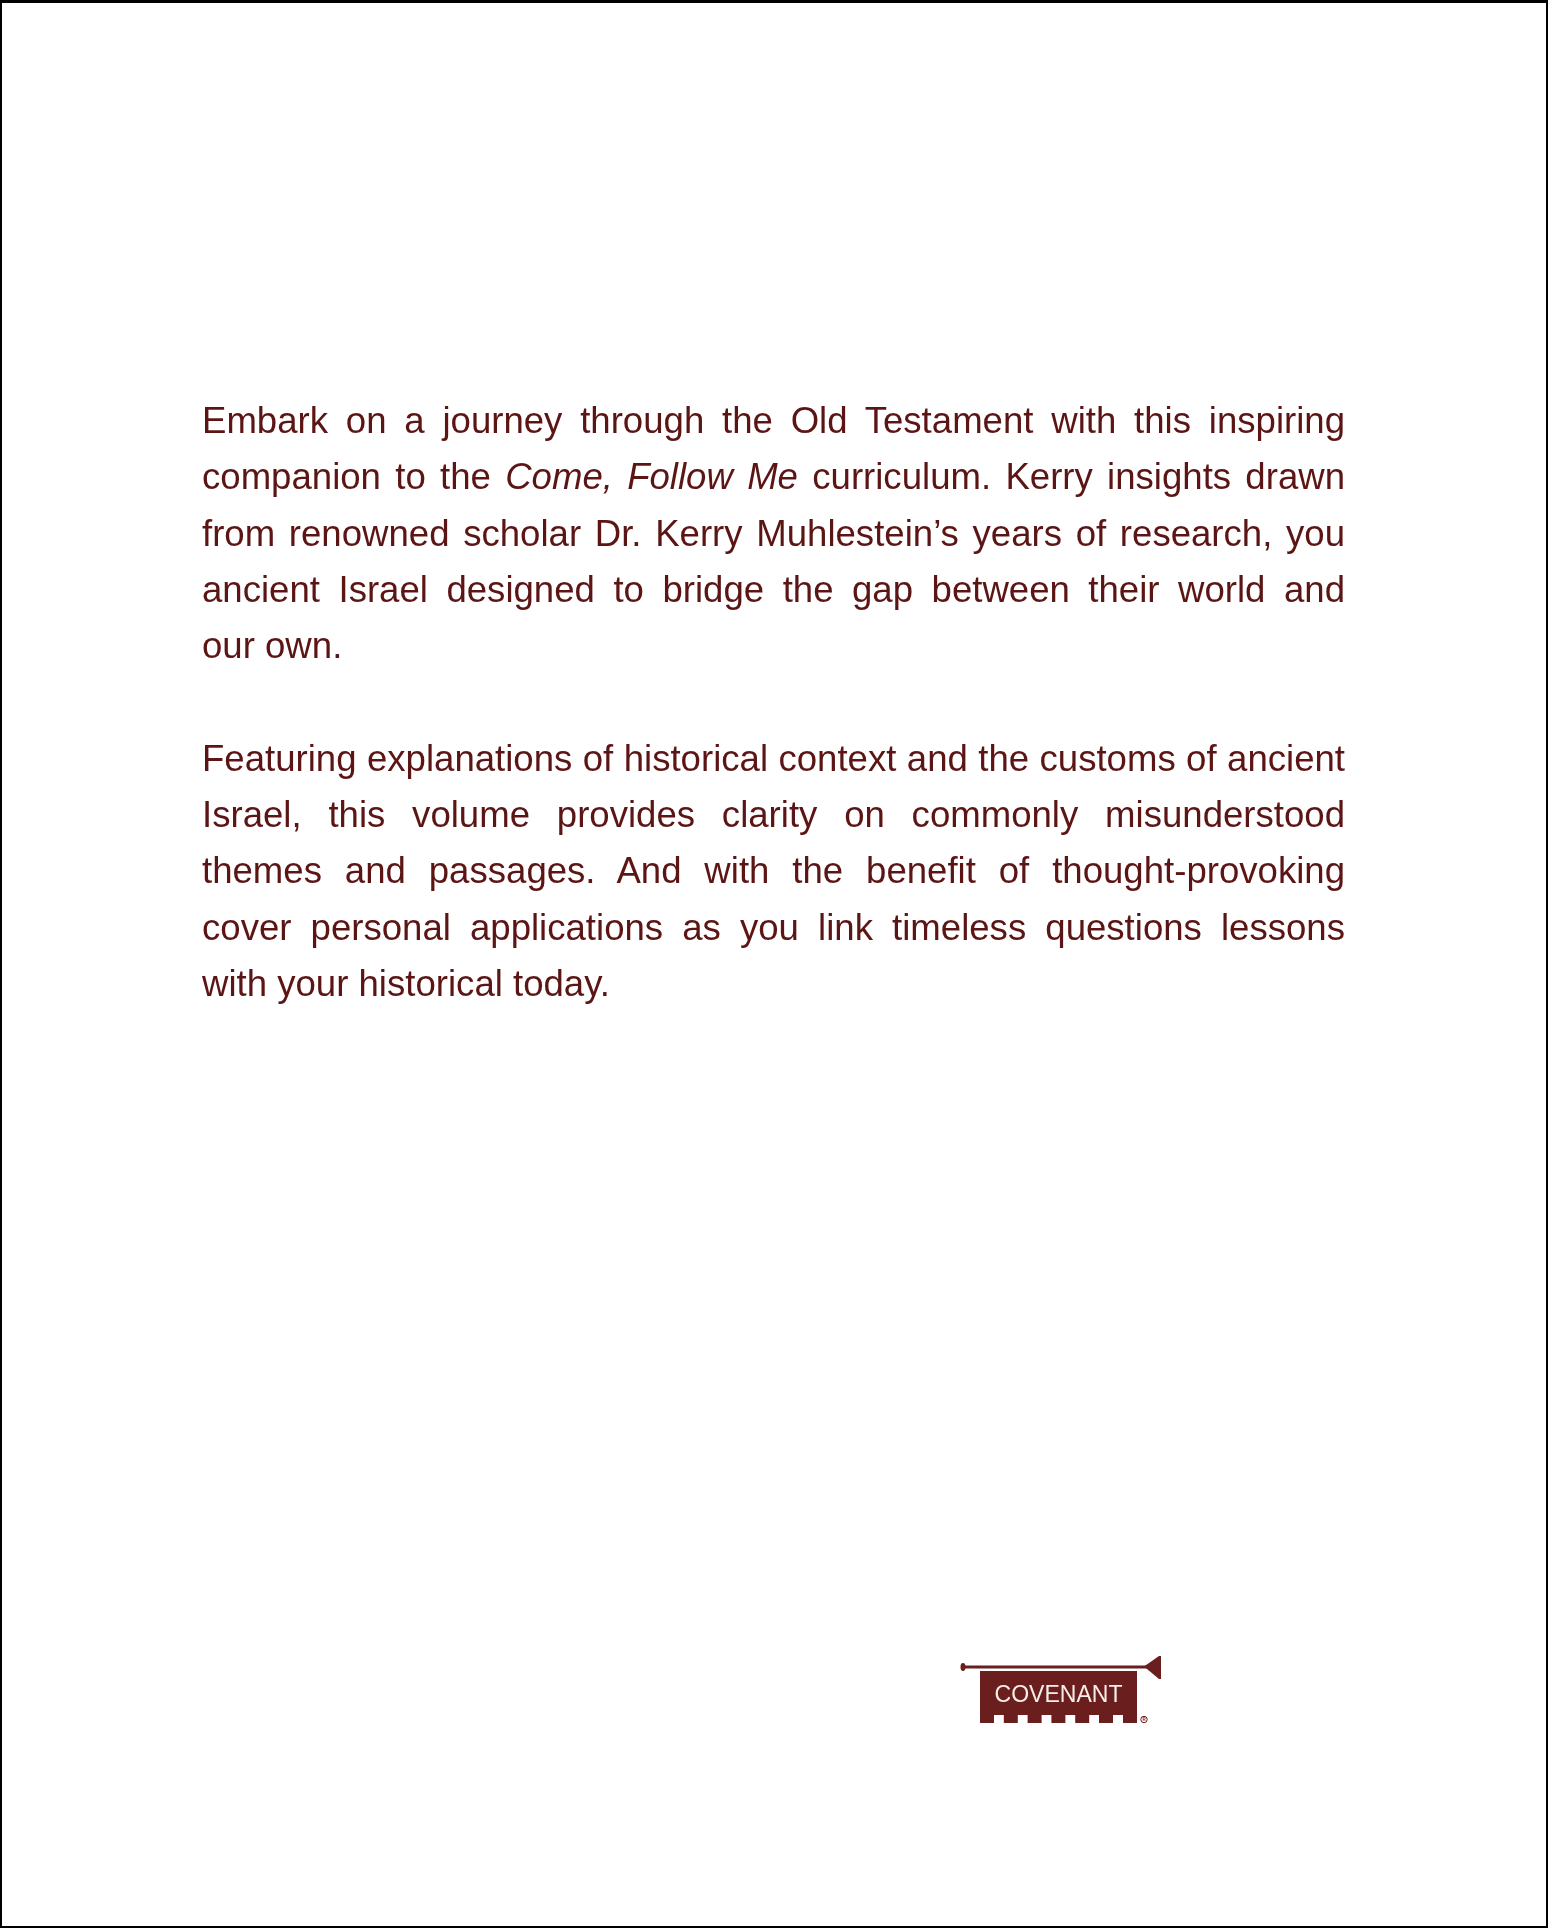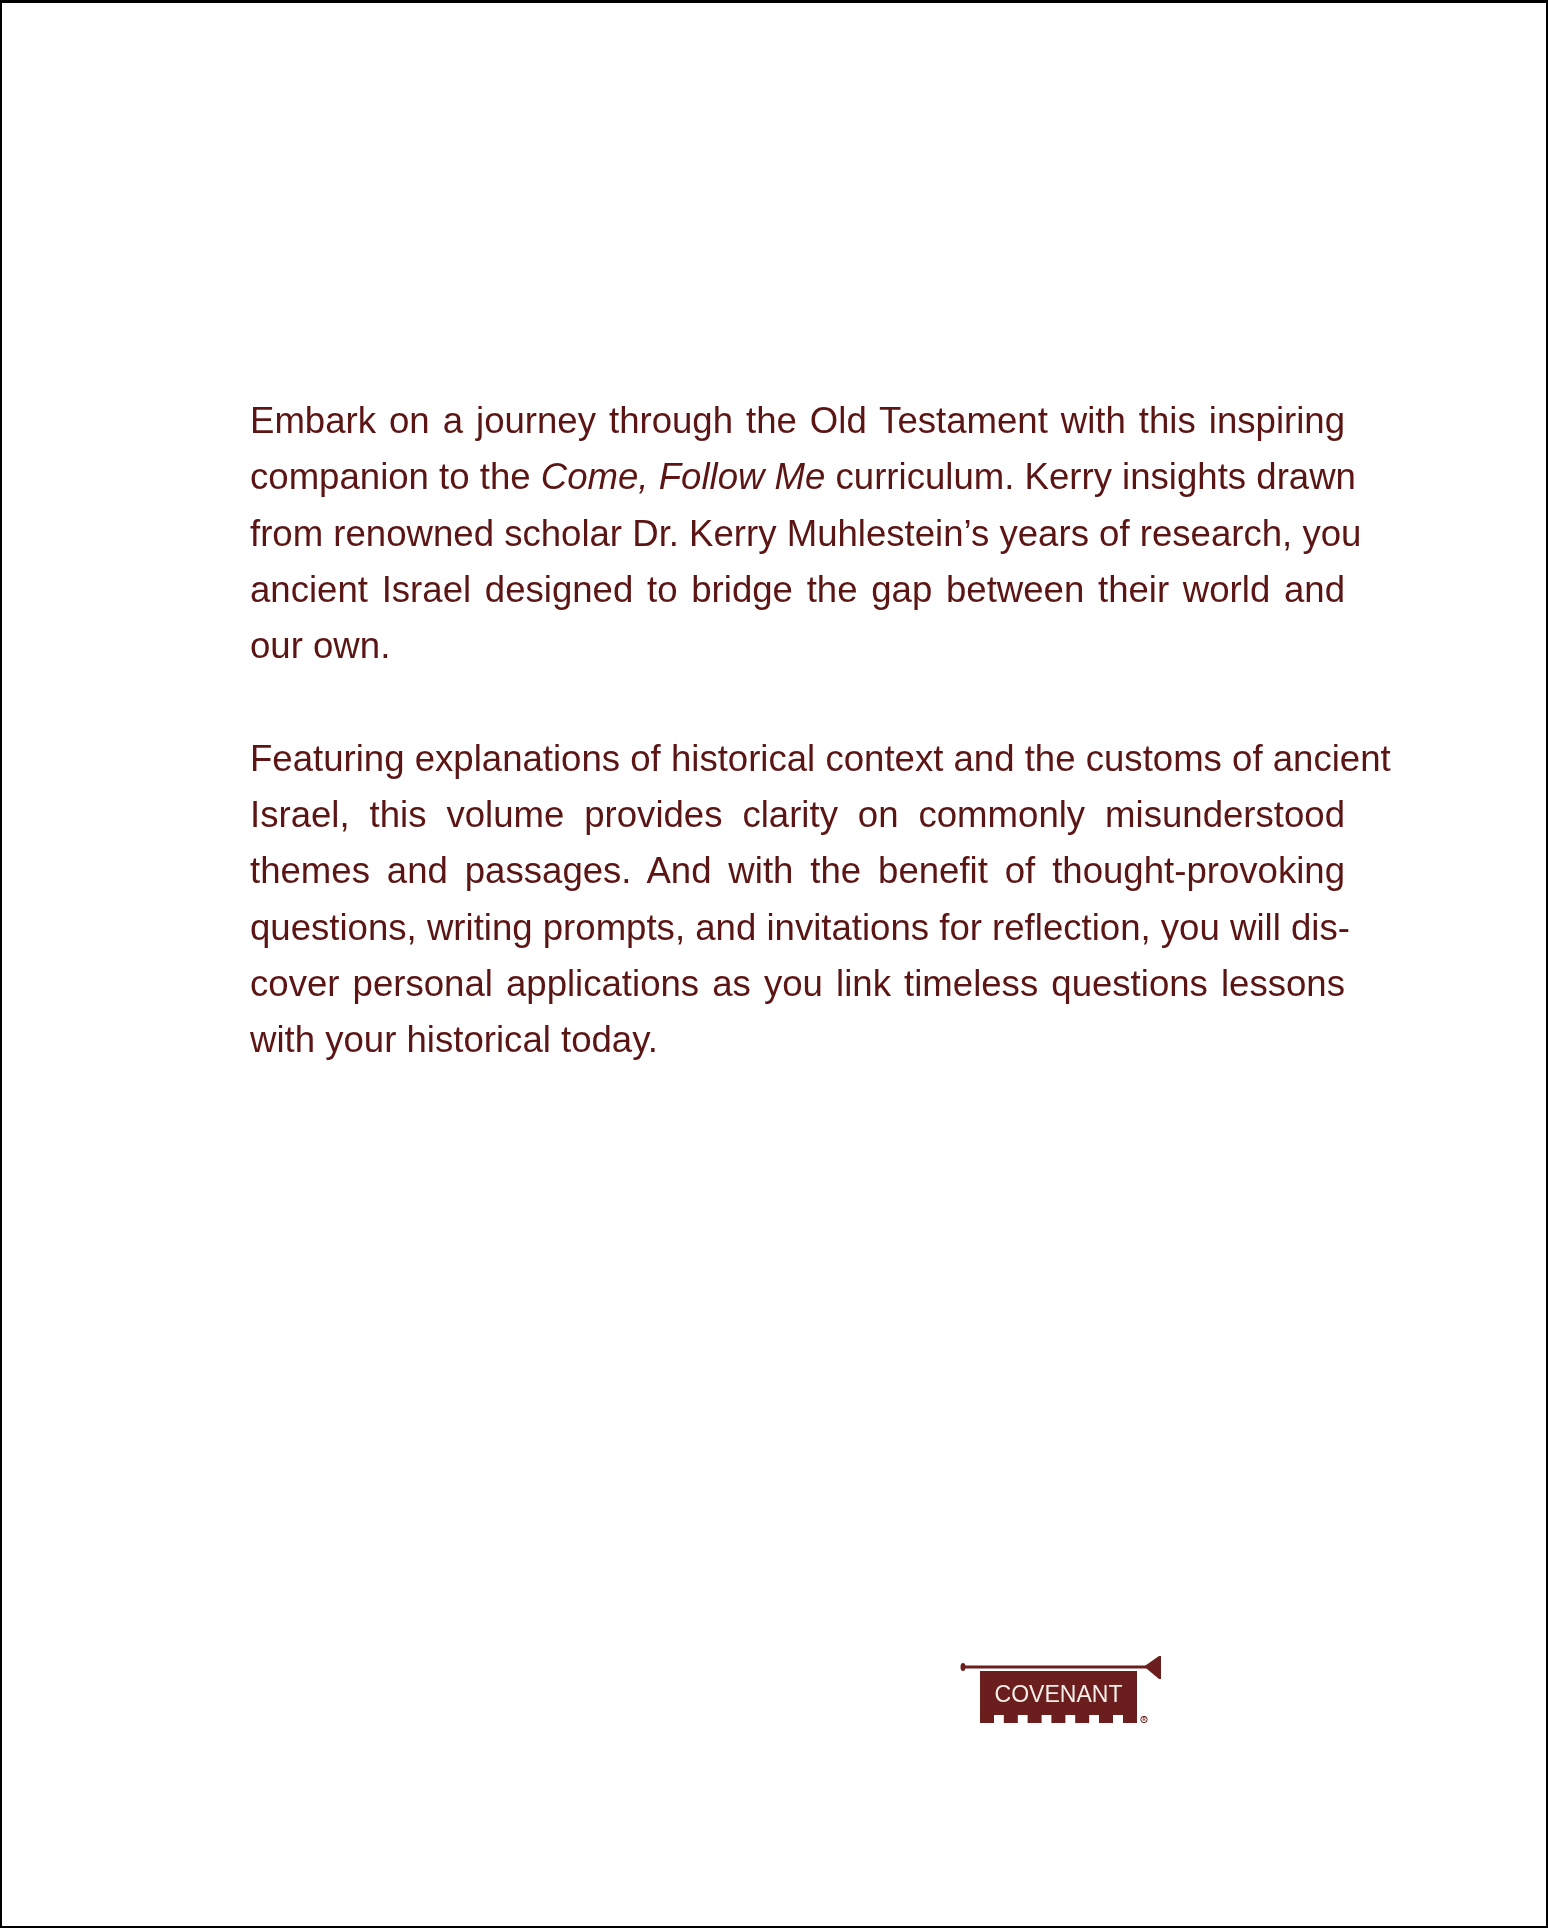--- a/index.html
+++ b/index.html
@@ -39,21 +39,20 @@
   .para + .para {
     margin-top: 56.3px;
   }
   .line {
     display: block;
     white-space: nowrap;
     text-align: justify;
     text-align-last: justify;
     height: 56.3px;
     overflow: visible;
-    margin-left: 48px;
   }
   .line.last {
     text-align: center;
     text-align-last: left;
   }
   .line.spread {
     white-space: normal;
   }
   .line .seg {
     white-space: pre;
@@ -84,21 +83,20 @@
       <span class="line spread"><span class="seg">companion to the </span><span class="seg ital">Come, Follow Me</span><span class="seg"> curriculum. Kerry insights drawn</span></span>
       <span class="line spread"><span class="seg">from renowned scholar Dr. Kerry Muhlestein’s years of research, you</span></span>
       <span class="line spread"><span class="seg">ancient Israel designed to bridge the gap between their world and</span></span>
       <span class="line last"><span class="seg">our own.</span></span>
     </p>
 
     <p class="para">
       <span class="line spread"><span class="seg">Featuring explanations of historical context and the customs of ancient</span></span>
       <span class="line spread"><span class="seg">Israel, this volume provides clarity on commonly misunderstood</span></span>
       <span class="line spread"><span class="seg">themes and passages. And with the benefit of thought-provoking</span></span>
-      <span class="line spread"><span class="seg">questions, writing prompts, and invitations for reflection, you will dis-</span></span>
       <span class="line spread"><span class="seg">cover personal applications as you link timeless questions lessons</span></span>
       <span class="line last"><span class="seg">with your historical today.</span></span>
     </p>
   </div>
 
   <div class="logo">
     <svg width="210" height="80" viewBox="0 0 210 80">
 
       <ellipse cx="5" cy="16" rx="2.5" ry="4" fill="#6b1e1e"></ellipse>
 

